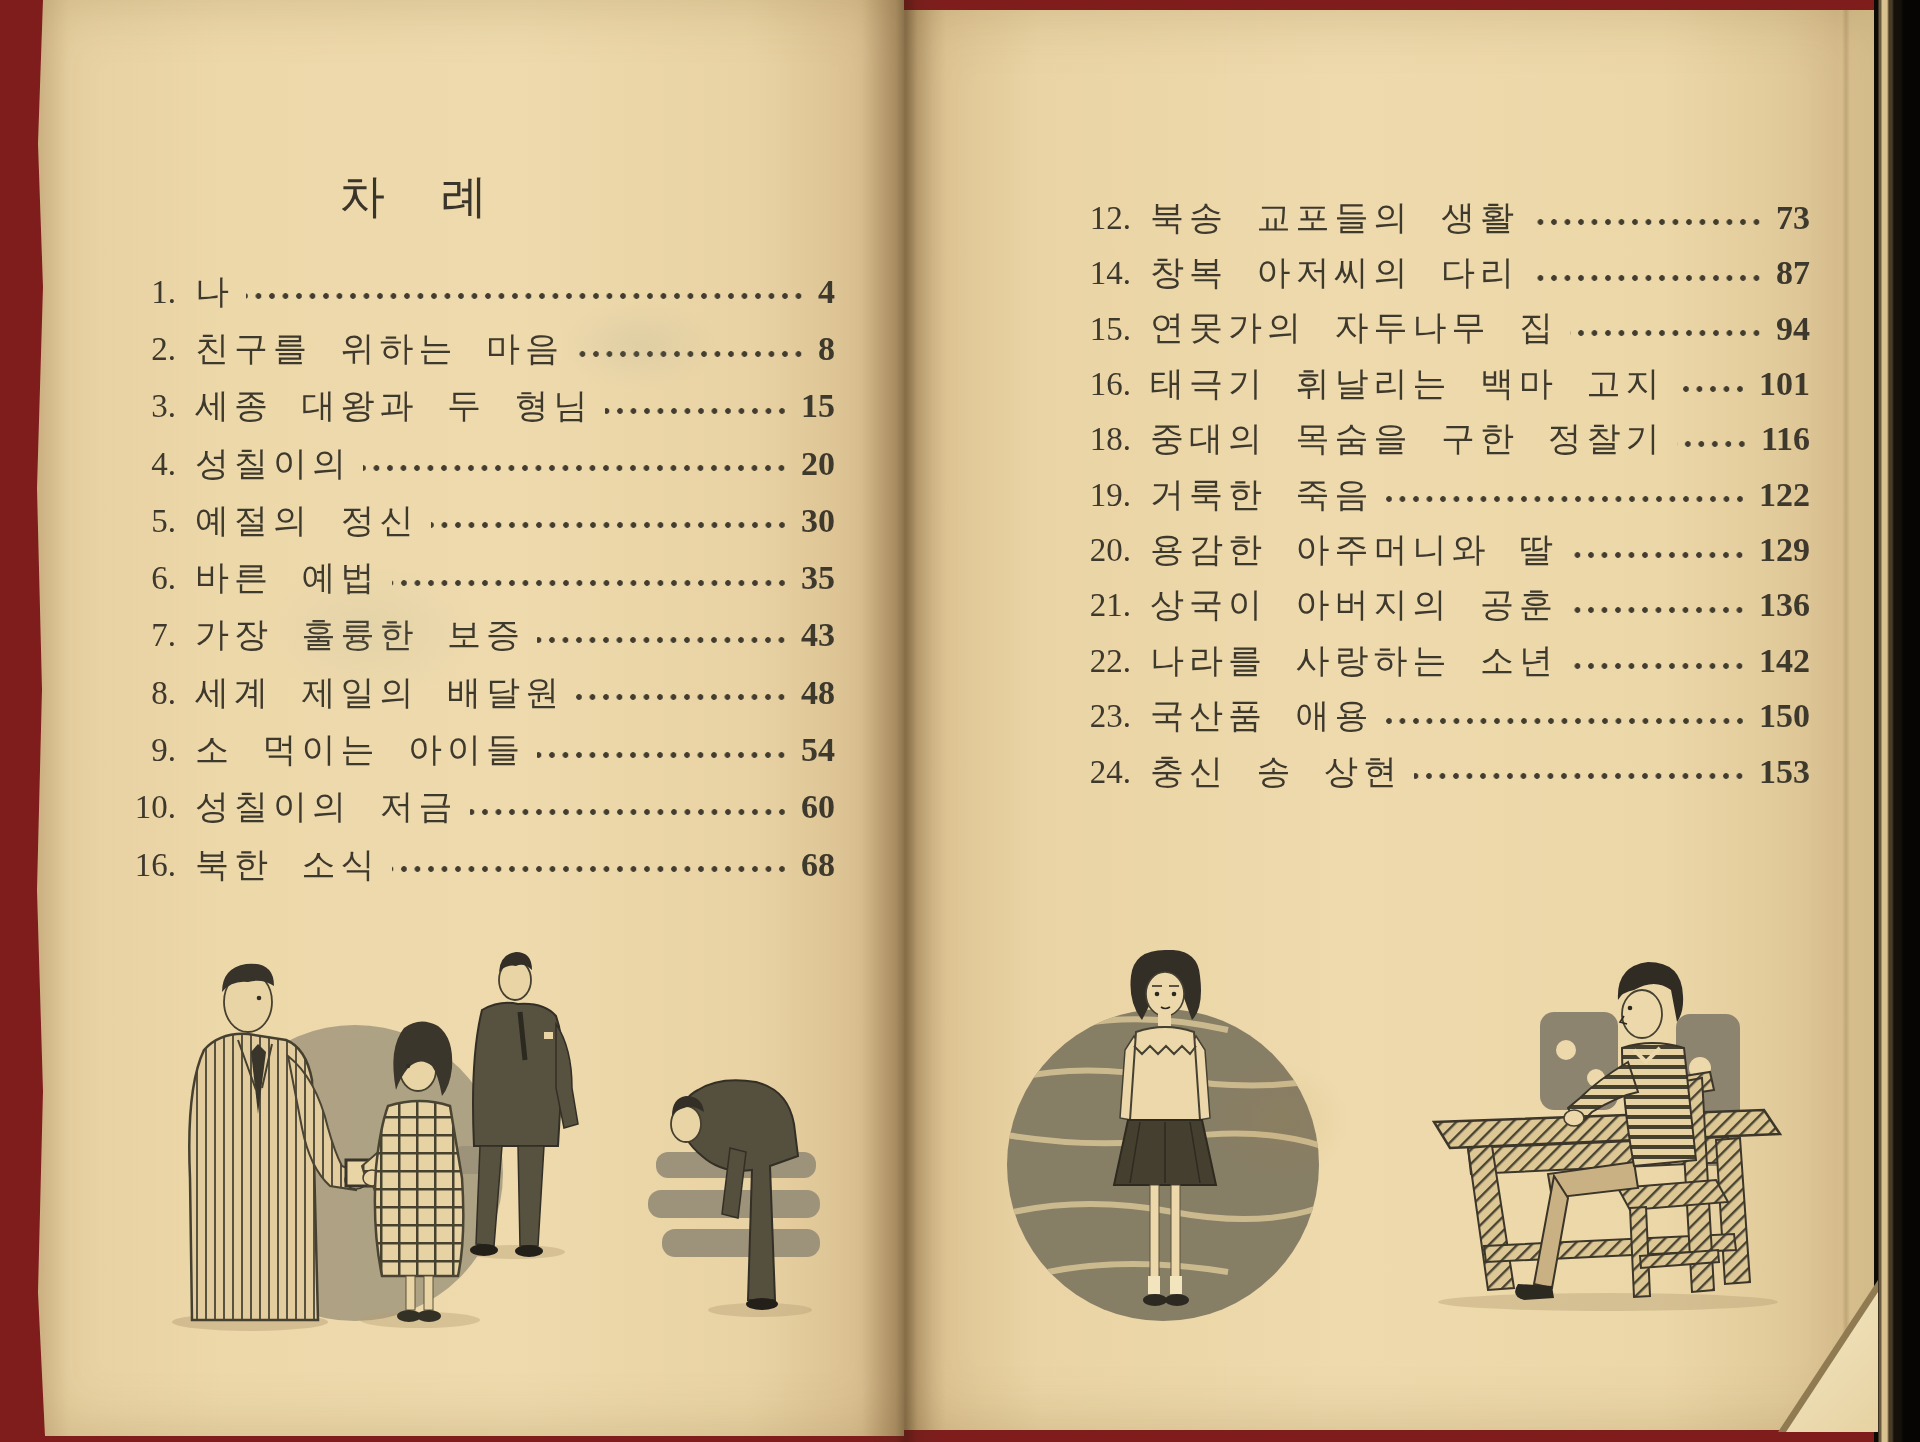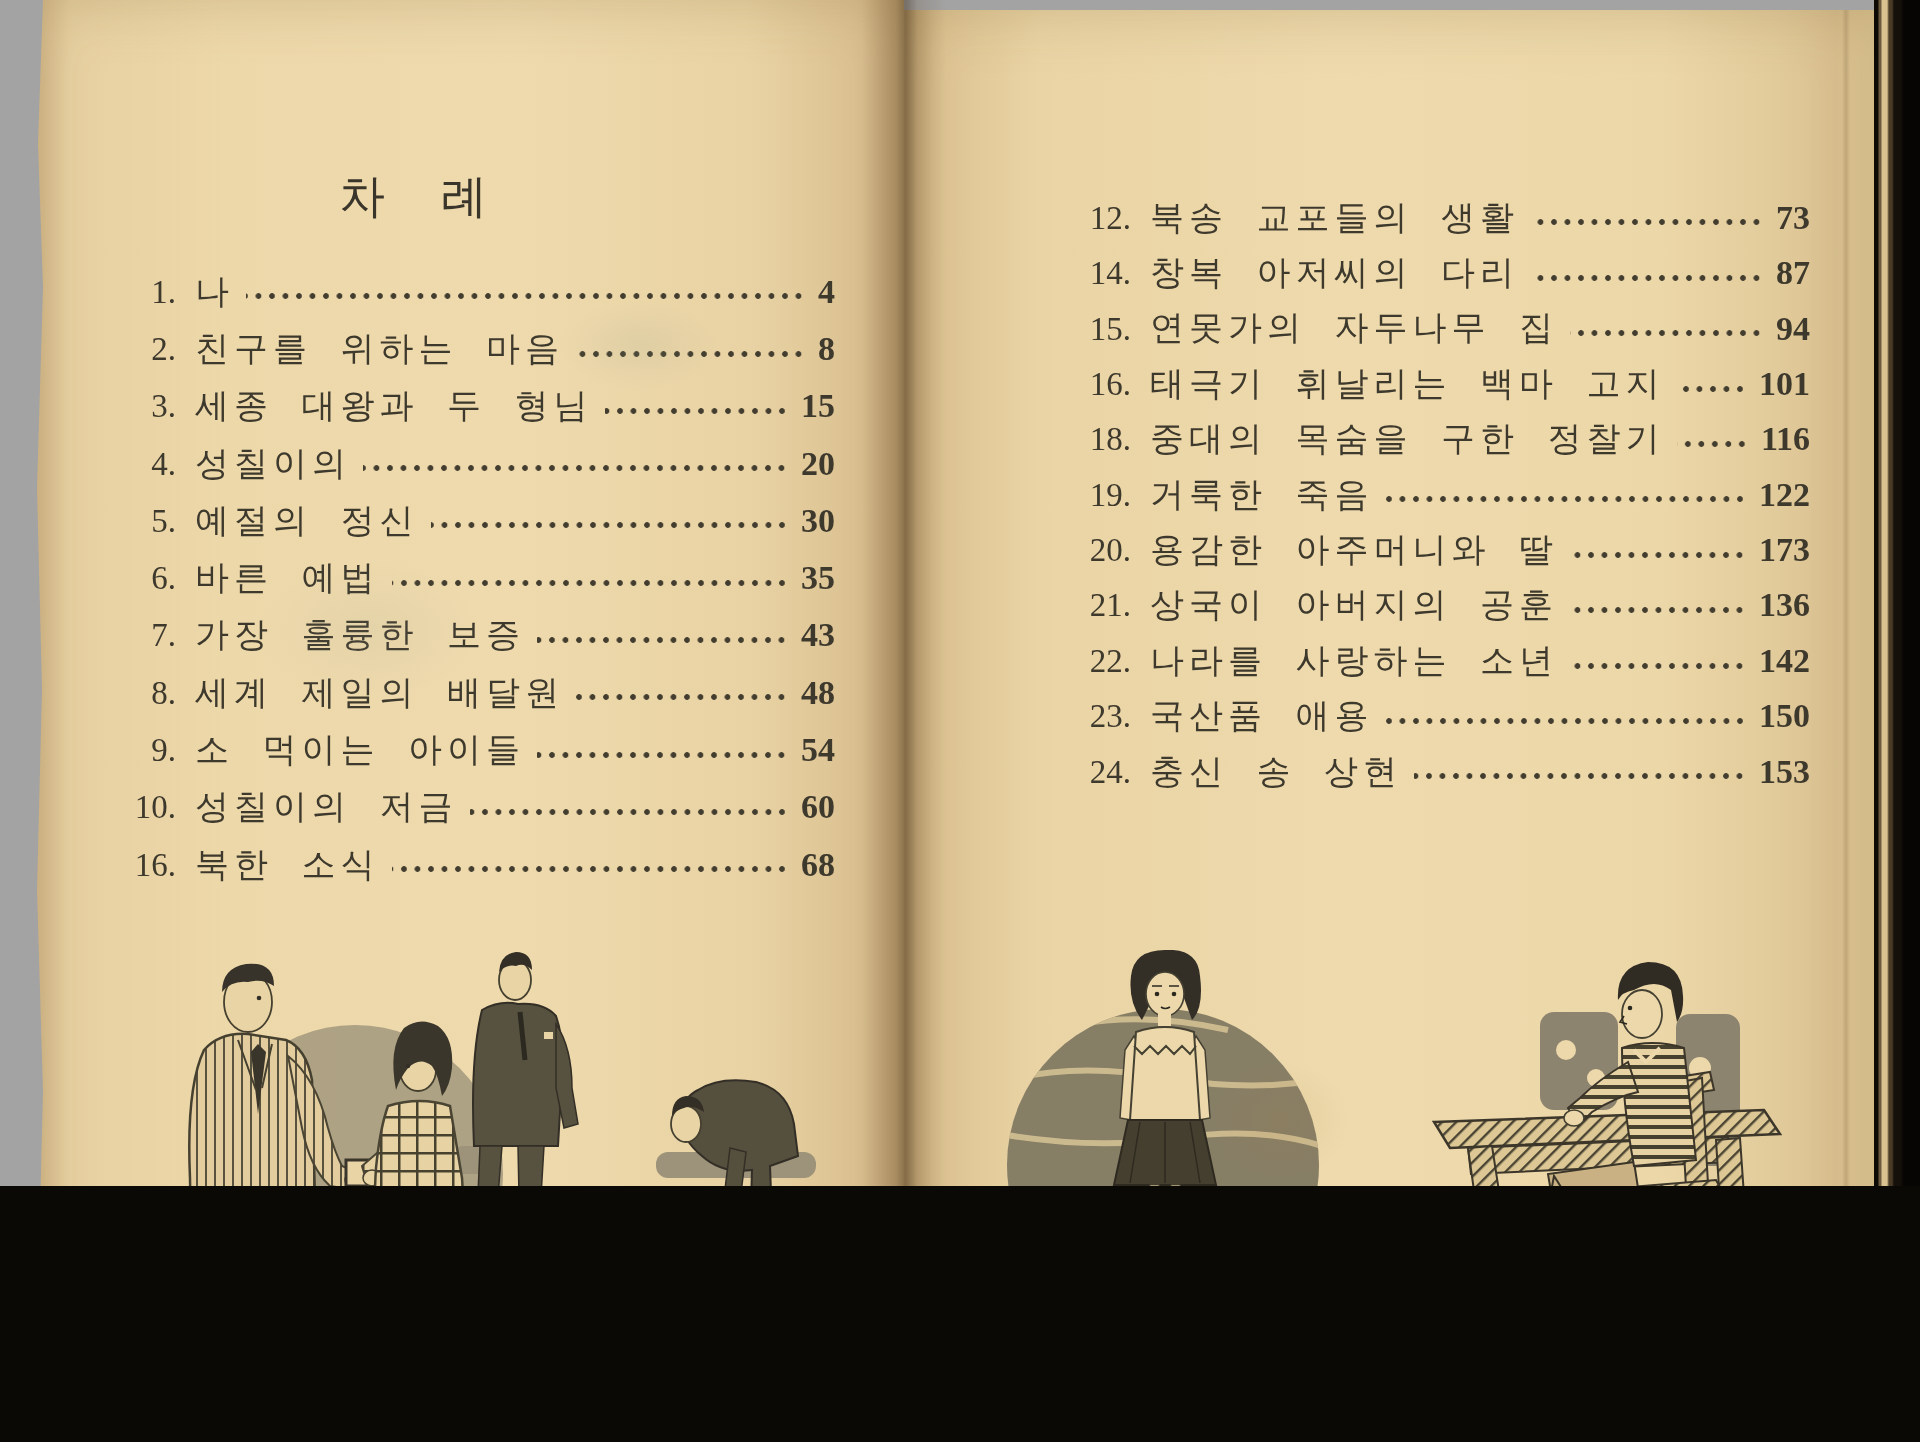--- a/index.html
+++ b/index.html
@@ -1,16 +1,16 @@
 <!DOCTYPE html>
 <html><head>
 <meta charset="utf-8">
 <style>
   html,body{margin:0;padding:0;background:#0b0906;}
-  .scan{position:relative;width:1920px;height:1186px;background:#a3a3a3;overflow:hidden;
+  .scan{position:relative;width:1920px;height:1442px;background:#7f1d1d;overflow:hidden;
         font-family:"Liberation Serif","DejaVu Serif",serif;}
   
   .page{position:absolute;box-shadow:inset 0 0 60px rgba(120,90,40,.25);}
   .page-left{left:34px;top:0;width:870px;height:1436px;
     background:linear-gradient(90deg,#d3b88a 0%,#e7d0a1 4%,#edd8aa 22%,#eedaad 55%,#e9d3a4 82%,#dcc293 94%,#cbae7e 100%);
     clip-path:polygon(9px 0,100% 0,100% 100%,11px 100%,4px 90%,9px 76%,3px 62%,8px 48%,3px 34%,9px 20%,4px 10%);}
   .page-right{left:904px;top:10px;width:970px;height:1420px;
     background:linear-gradient(90deg,#c5a878 0%,#ddc392 3%,#ead4a5 14%,#eedaad 45%,#ecd7a8 78%,#e2cb9b 90%,#d9bf8f 96%,#e0c997 100%);}
   .gutter-shadow{position:absolute;left:862px;top:0;width:84px;height:100%;pointer-events:none;
     background:linear-gradient(90deg,rgba(70,45,18,0) 0%,rgba(70,45,18,.22) 40%,rgba(45,28,10,.38) 52%,rgba(70,45,18,.15) 66%,rgba(70,45,18,0) 100%);}
@@ -250,21 +250,21 @@
           <span class="toc-num">19.</span>
           <span class="toc-text">거룩한 죽음</span>
           <span class="leader"></span>
           <span class="toc-page">122</span>
         </div>
 
         <div class="toc-row">
           <span class="toc-num">20.</span>
           <span class="toc-text">용감한 아주머니와 딸</span>
           <span class="leader"></span>
-          <span class="toc-page">173</span>
+          <span class="toc-page">129</span>
         </div>
 
         <div class="toc-row">
           <span class="toc-num">21.</span>
           <span class="toc-text">상국이 아버지의 공훈</span>
           <span class="leader"></span>
           <span class="toc-page">136</span>
         </div>
 
         <div class="toc-row">

